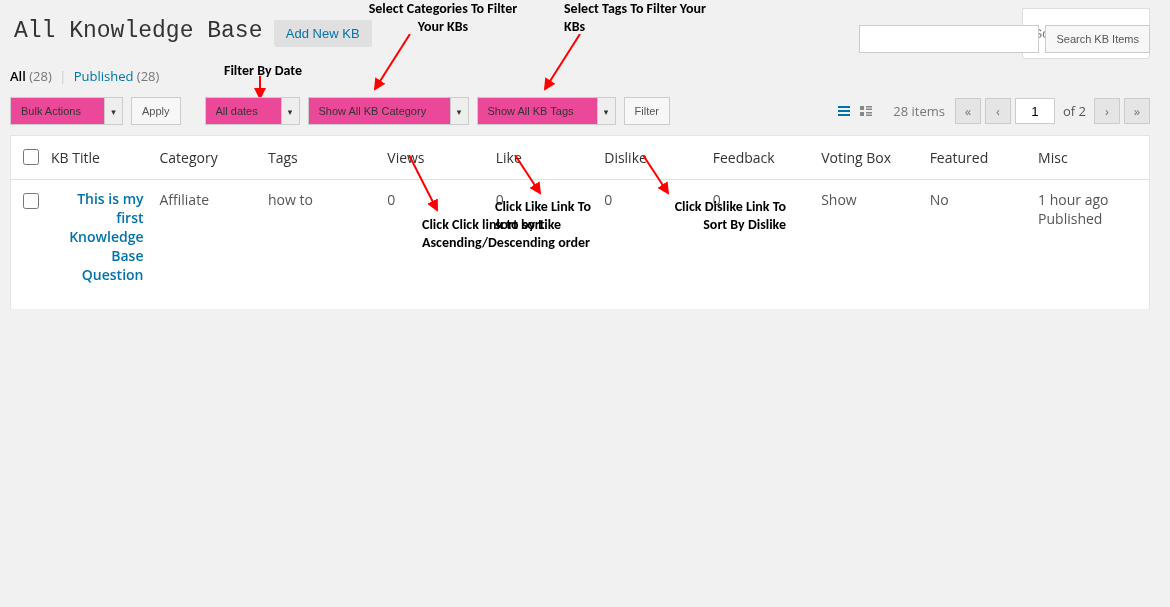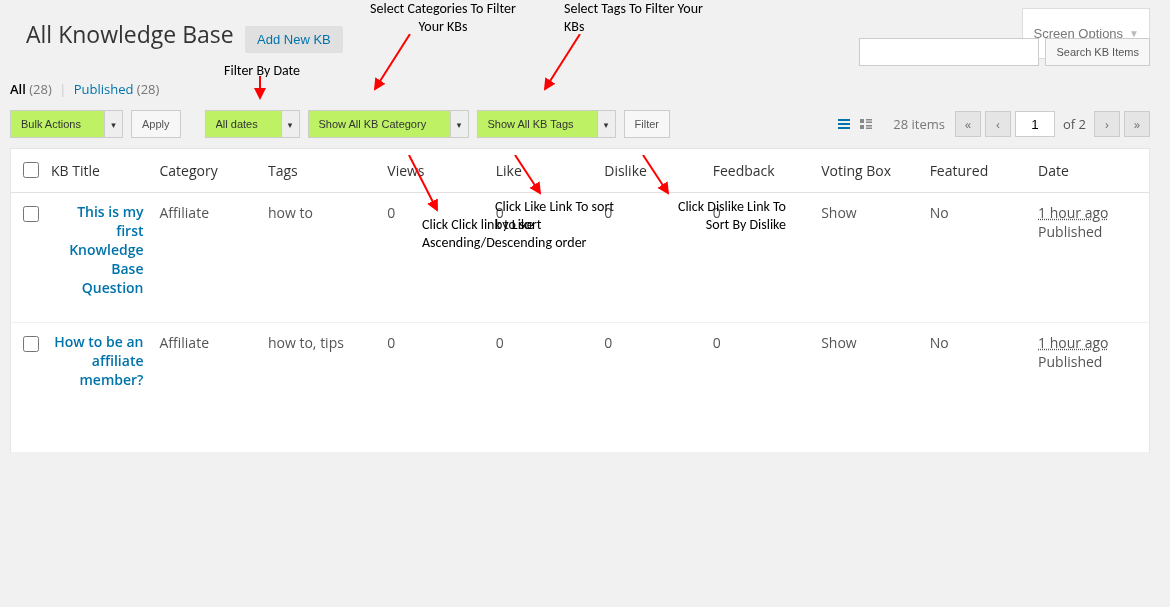--- a/index.html
+++ b/index.html
@@ -27,21 +27,22 @@
     display: inline-flex;
     align-items: center;
     gap: 6px;
   }
   .screen-options .tri { color: #bbb; font-size: 10px; }
   h1.page-title {
     display: inline-block;
     font-size: 23px;
     font-weight: 400;
     color: #333;
-    margin: 18px 0 0 16px;
+    margin: 18px 0 0 4px;
+    font-family: Liberation Mono, monospace;
   }
   .add-new {
     display: inline-block;
     background: #e0e0e0;
     border: none;
     color: #0073aa;
     padding: 6px 12px;
     margin-left: 8px;
     font-size: 13px;
     cursor: pointer;
@@ -49,24 +50,25 @@
     vertical-align: middle;
   }
 
   .annotation {
     position: absolute;
     font-family: Calibri, sans-serif;
     font-size: 14px;
     color: #000;
     line-height: 1.25;
     pointer-events: none;
+    font-weight: bold;
   }
   .arrow { position: absolute; pointer-events: none; }
 
-  .subsub { margin-top: 27px; font-size: 13px; }
+  .subsub { margin-top: 20px; font-size: 13px; }
   .subsub a { text-decoration: none; }
   .subsub .all { color: #000; font-weight: 600; }
   .subsub .count { color: #777; font-weight: 400; }
   .subsub .pub { color: #0073aa; }
   .subsub .sep { color: #ccc; margin: 0 4px; }
 
   .filters-row {
     margin-top: 12px;
     display: flex;
     align-items: center;
@@ -74,21 +76,21 @@
     flex-wrap: nowrap;
   }
   select, .btn, input[type="text"], input[type="search"] {
     border: 1px solid #ccc;
     background: #fff;
     font-size: 11px;
     height: 28px;
     padding: 0 6px;
     color: #333;
   }
-  select { padding: 0 24px 0 6px; background: #bef264; }
+  select { padding: 0 24px 0 6px; background: #ec4899; }
   .select-wrap { position: relative; display: inline-block; }
   .select-wrap .caret {
     position: absolute;
     right: 1px; top: 1px;
     width: 18px; height: 26px;
     background: #eee;
     border-left: 1px solid #ccc;
     display: flex; align-items: center; justify-content: center;
     font-size: 9px; color: #333;
     pointer-events: none;
@@ -170,21 +172,21 @@
   .col-cat { width: 100px; }
   .col-tags { width: 110px; }
   .col-views { width: 100px; }
   .col-like { width: 100px; }
   .col-dislike { width: 100px; }
   .col-fb { width: 100px; }
   .col-vb { width: 100px; }
   .col-feat { width: 100px; }
   .col-date { width: 110px; }
   .title-link { color: #0073aa; text-decoration: none; font-weight: 600; display: block; line-height: 1.35; text-align: right; }
-  .date-ago { text-decoration: underline; text-decoration-style: dotted; color: #555; }
+  .date-ago { text-decoration-style: dotted; color: #555; }
   .date-status { color: #555; }
   input[type="checkbox"] { width: 16px; height: 16px; }
 </style>
 </head>
 <body>
 
 
 
 <div class="top-right">
   <button class="screen-options">
@@ -321,51 +323,36 @@
       <th><input type="checkbox" style=""></th>
       <th>KB Title</th>
       <th>Category</th>
       <th>Tags</th>
       <th>Views</th>
       <th>Like</th>
       <th>Dislike</th>
       <th>Feedback</th>
       <th>Voting Box</th>
       <th>Featured</th>
-      <th>Date</th>
+      <th>Misc</th>
     </tr>
   </thead>
   <tbody id="rows-body">
       <tr>
         <td><input type="checkbox" style=""></td>
         <td>
           <a href="#" class="title-link">This is my first Knowledge Base Question</a>
         </td>
         <td>Affiliate</td>
         <td>how to</td>
         <td>0</td>
         <td>0</td>
         <td>0</td>
         <td>0</td>
         <td>Show</td>
         <td>No</td>
         <td><span class="date-ago">1 hour ago</span><br><span class="date-status">Published</span></td>
       </tr>
-      <tr>
-        <td><input type="checkbox" style=""></td>
-        <td>
-          <a href="#" class="title-link">How to be an affiliate member?</a>
-        </td>
-        <td>Affiliate</td>
-        <td>how to, tips</td>
-        <td>0</td>
-        <td>0</td>
-        <td>0</td>
-        <td>0</td>
-        <td>Show</td>
-        <td>No</td>
-        <td><span class="date-ago">1 hour ago</span><br><span class="date-status">Published</span></td>
-      </tr>
     </tbody>
 </table>
 
 
 
 
 </body></html>

